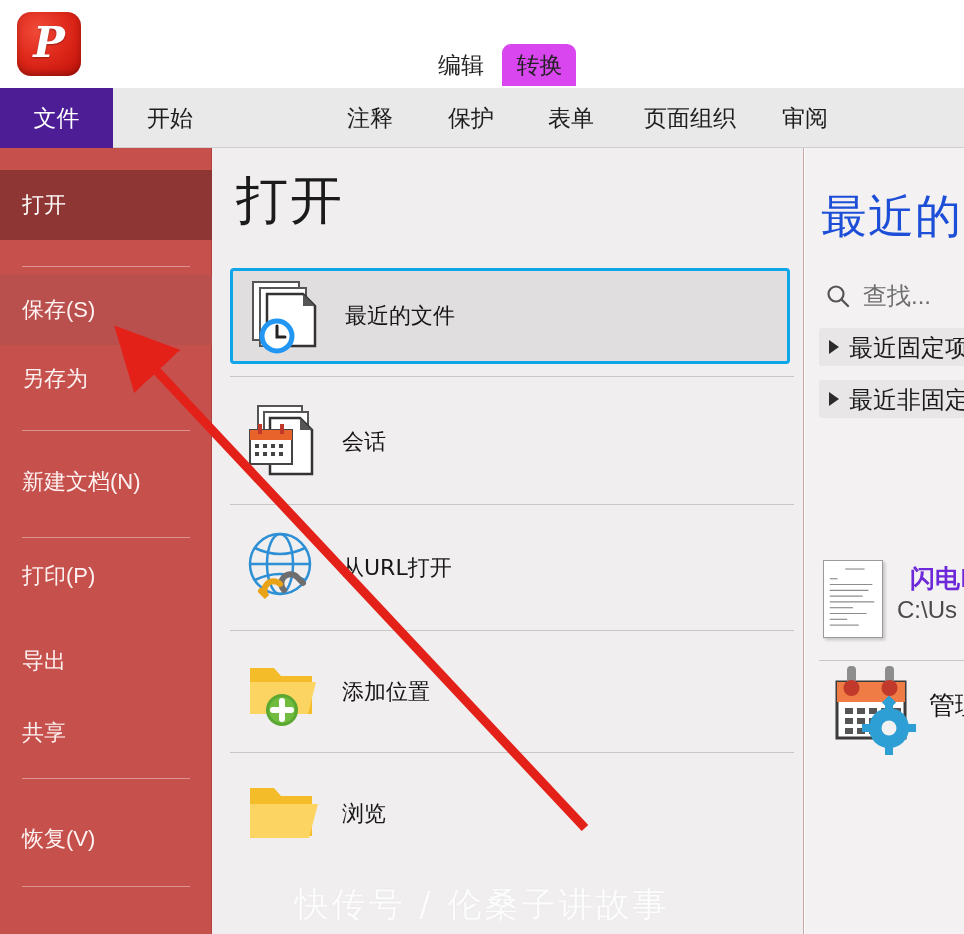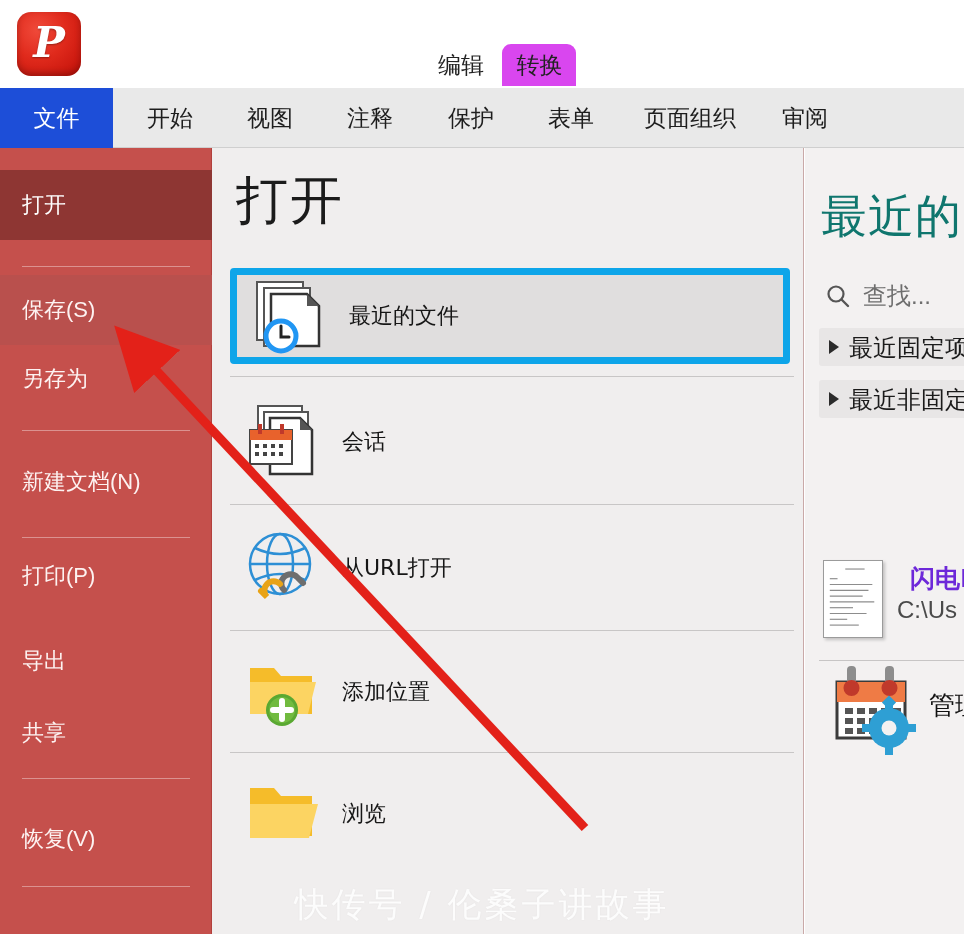--- a/index.html
+++ b/index.html
@@ -47,21 +47,21 @@
   .ribbon {
     position: absolute; left: 0; top: 88px; width: 964px; height: 60px;
     background: #e9e9e9;
     border-bottom: 1px solid #cfcfcf;
   }
   .rtab {
     position: absolute; top: 0; height: 60px; line-height: 60px;
     font-size: 23px; color: #1d1d1d; text-align: center;
   }
   .rtab.file {
-    left: 0; width: 113px; background: #1d4ed8; color: #ffffff;
+    left: 0; width: 113px; background: #4c1d95; color: #ffffff;
   }
 
   
   .sidebar {
     position: absolute; left: 0; top: 148px; width: 212px; height: 786px;
     background: #c5504c;
     border-right: 1px solid #b2403c;
   }
   .side-item {
     position: absolute; left: 0; width: 212px;
@@ -84,21 +84,21 @@
   .main-title {
     position: absolute; left: 24px; top: 18px;
     font-size: 52px; color: #1b1b1b; letter-spacing: 2px;
     font-family: "DejaVu Sans", "Liberation Sans", sans-serif;
   }
   .open-item {
     position: absolute; left: 18px; width: 560px; height: 96px;
   }
   .open-item.selected {
     background: #e0dede;
-    border: 7px solid #0ea5e9;
+    border: 3px solid #0ea5e9;
     border-radius: 4px;
   }
   .open-item .oi-label {
     position: absolute; left: 112px; top: 50%; transform: translateY(-50%);
     font-size: 22px; color: #161616;
     font-family: "DejaVu Sans", "Liberation Sans", sans-serif;
   }
   .open-item .oi-icon {
     position: absolute; left: 14px; top: 50%; transform: translateY(-50%);
     width: 84px; height: 80px;
@@ -108,21 +108,21 @@
   }
 
   
   .rightpane {
     position: absolute; left: 805px; top: 148px; width: 159px; height: 786px;
     background: #f3f1f1;
     overflow: hidden;
   }
   .rp-title {
     position: absolute; left: 16px; top: 38px;
-    font-size: 46px; color: #0f766e; white-space: nowrap; letter-spacing: 1px;
+    font-size: 46px; color: #1d4ed8; white-space: nowrap; letter-spacing: 1px;
     font-family: "DejaVu Sans", "Liberation Sans", sans-serif;
   }
   .rp-search {
     position: absolute; left: 20px; top: 132px; width: 200px; height: 34px;
   }
   .rp-search .sicon {
     position: absolute; left: 0; top: 3px; width: 26px; height: 26px;
   }
   .rp-search .stext {
     position: absolute; left: 38px; top: 0; font-size: 24px; color: #6e6e6e;
@@ -193,21 +193,20 @@
     </div>
     <div class="mode-tabs">
       <div class="mode-tab">编辑</div>
       <div class="mode-tab active">转换</div>
     </div>
   </div>
 
   <div class="ribbon">
     <div class="rtab file">文件</div>
     <div class="rtab" style="left:129px;width:82px;">开始</div>
-    <div class="rtab" style="left:229px;width:82px;">视图</div>
     <div class="rtab" style="left:329px;width:82px;">注释</div>
     <div class="rtab" style="left:430px;width:82px;">保护</div>
     <div class="rtab" style="left:530px;width:82px;">表单</div>
     <div class="rtab" style="left:626px;width:128px;">页面组织</div>
     <div class="rtab" style="left:764px;width:82px;">审阅</div>
   </div>
 
   <div class="sidebar">
     <div class="side-item selected" style="top:22px;height:70px;">
       <span>打开</span>

